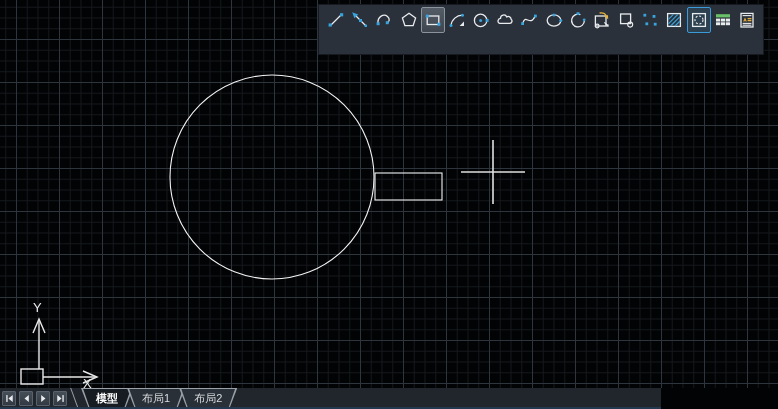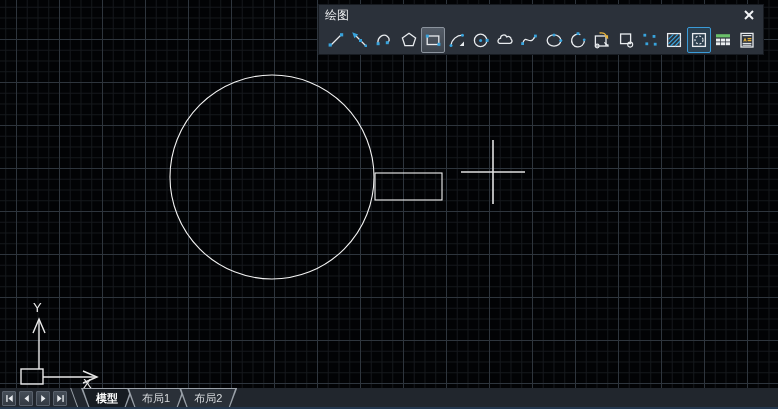--- a/index.html
+++ b/index.html
@@ -59,21 +59,21 @@
   .s{stroke:var(--icon-white);stroke-width:1.3;fill:none;}
   .sw{stroke-width:1.1;}
   .b{fill:var(--accent);}
   .bs{stroke:var(--accent);stroke-width:1.2;fill:none;}
   .wf{fill:var(--icon-white);}
   .yf{fill:var(--yellow);}
   .ys{stroke:var(--yellow);stroke-width:1.3;fill:none;}
   .gf{fill:var(--green);}
   
   .bottombar{
-    position:absolute;left:0;bottom:0;width:778px;height:21px;
+    position:absolute;left:0;bottom:0;width:661px;height:21px;
     background:#21262d;display:flex;align-items:center;
   }
   .statusline{position:absolute;left:0;bottom:0;width:100%;height:2px;background:#24384f;}
   .navgroup{display:flex;align-items:center;gap:3px;padding:0 3px 0 2px;height:21px;}
   .navbtn{
     width:14px;height:15px;padding:0;display:flex;align-items:center;justify-content:center;
     background:linear-gradient(#454d57,#333a43);border:1px solid #59616c;border-radius:1px;
   }
   .navbtn svg{width:9px;height:9px;display:block;}
   .nav-divider{width:1px;height:21px;background:#9aa1a9;transform:skewX(20deg);margin:0 6px 0 4px;}
@@ -117,31 +117,20 @@
         <path d="M33,333 L39,319 L45,333"></path>
         <line x1="43" y1="377" x2="95" y2="377"></line>
         <path d="M83,371 L97,377 L83,383"></path>
       </g>
       <text class="ucs-text" x="33" y="312">Y</text>
       <text class="ucs-text" x="83" y="388">X</text>
     </svg>
   </div>
 
   <div class="toolbar">
-    <div class="toolbar-titlebar">
-      <span class="toolbar-title">绘图</span>
-      <button class="toolbar-close">
-        <svg width="12" height="12" viewBox="0 0 12 12">
-            <g stroke="#f2f4f6" stroke-width="2">
-              <line x1="2" y1="2" x2="10" y2="10"></line>
-              <line x1="10" y1="2" x2="2" y2="10"></line>
-            </g>
-          </svg>
-      </button>
-    </div>
     <div class="toolbar-tools">
 
       <div class="tool">
         <svg viewBox="0 0 20 20">
             <line class="s" x1="5" y1="15" x2="15" y2="5"></line>
             <rect class="b" x="2.6" y="13.4" width="3.2" height="3.2"></rect>
             <rect class="b" x="14" y="3.2" width="3.2" height="3.2"></rect>
           </svg>
       </div>
 

